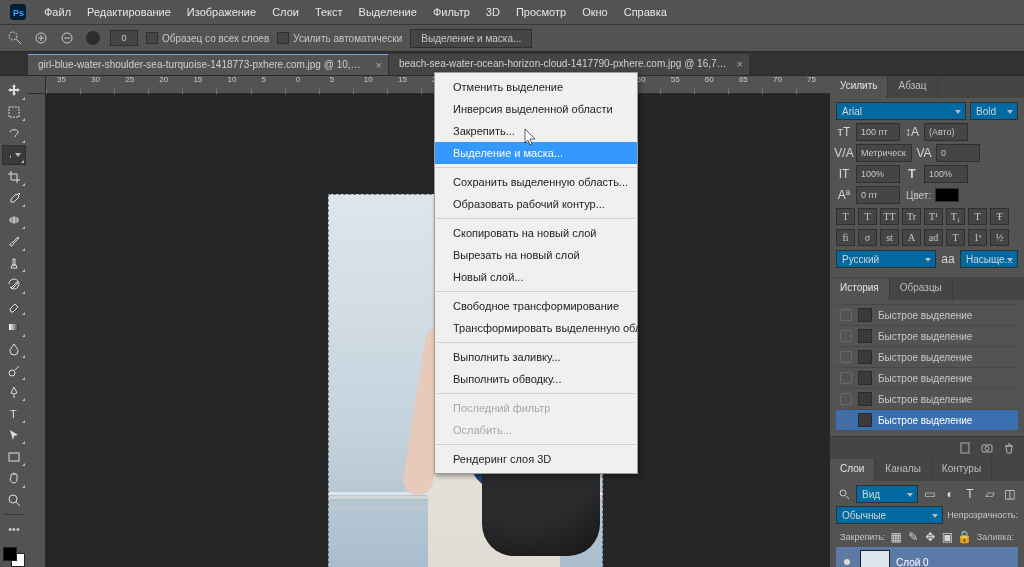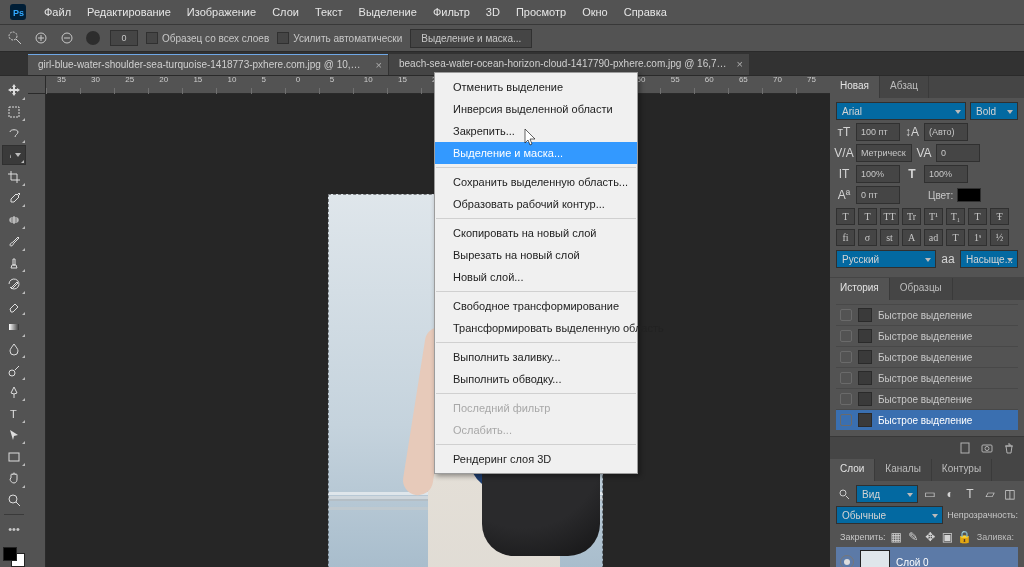--- a/index.html
+++ b/index.html
@@ -372,21 +372,21 @@
         <div class="neck"></div>
           <div class="head"></div>
       </div>
     </div>
   </div>
 
   <div class="panels">
 
     <div class="panel">
       <div class="ptabs">
-          <span class="pt act">Новая</span>
+          <span class="pt act">Усилить</span>
           <span class="pt">Абзац</span>
         </div>
       <div class="body">
         <div class="row">
             <span class="sel" style="flex:1">Arial</span>
             <span class="sel" style="width:48px">Bold</span>
           </div>
         <div class="row">
             <span class="ic">тT</span>
             <span class="fld">100 пт</span>
@@ -403,21 +403,21 @@
             <span class="ic">IT</span>
             <span class="fld">100%</span>
             <span class="ic">
               <b>T</b>
             </span>
             <span class="fld">100%</span>
           </div>
         <div class="row">
             <span class="ic">Aª</span>
             <span class="fld">0 пт</span>
-            <span style="margin-left:24px">Цвет:</span>
+            <span style="margin-left:2px">Цвет:</span>
             <span class="swatch-color"></span>
           </div>
         <div class="char-btns" id="sty-btns">
             <div class="cb">T</div>
             <div class="cb">T</div>
             <div class="cb">TT</div>
             <div class="cb">Tr</div>
             <div class="cb">T¹</div>
             <div class="cb">T₁</div>
             <div class="cb">T</div>

